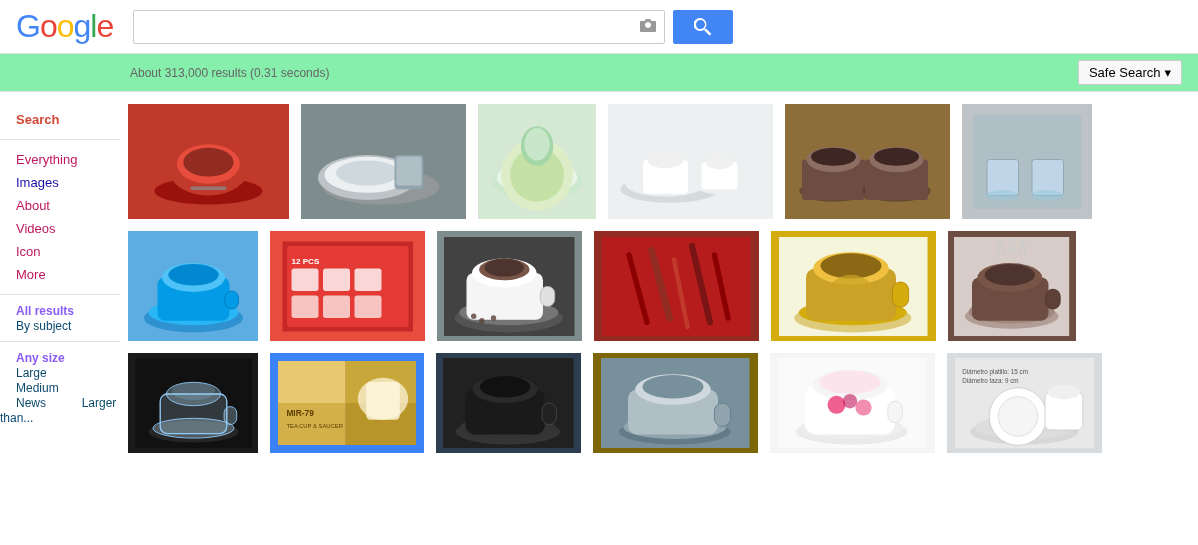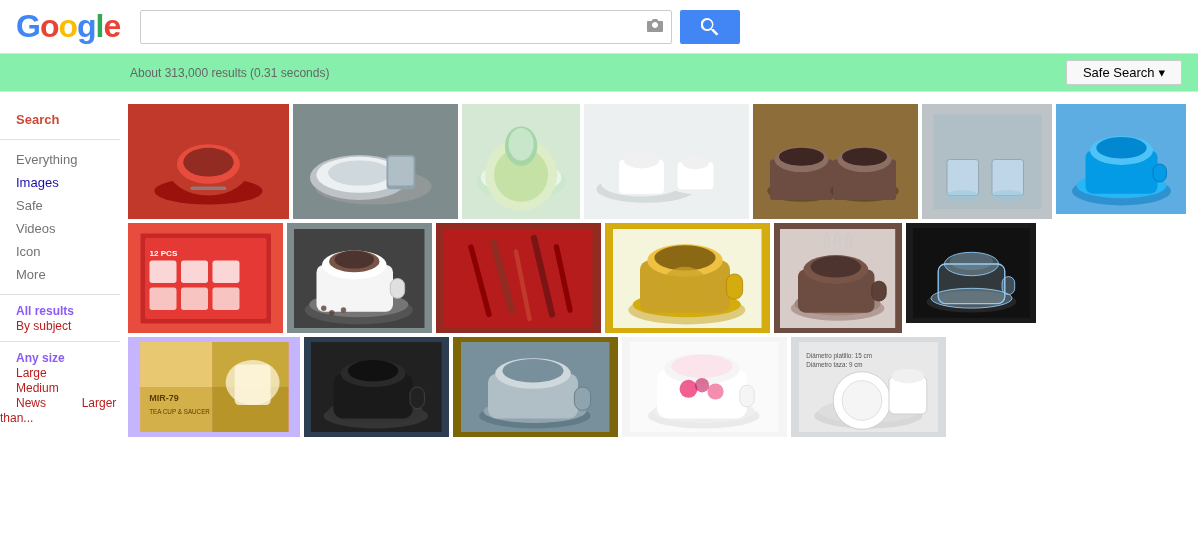--- a/index.html
+++ b/index.html
@@ -8,21 +8,21 @@
     
     #header {
       display: flex;
       align-items: center;
       padding: 8px 16px;
       border-bottom: 1px solid #e0e0e0;
       background: #fff;
     }
     #logo {
       font-size: 32px;
-      font-weight: bold;
+      font-weight: normal;
       letter-spacing: -1px;
       margin-right: 20px;
       text-decoration: none;
     }
     .logo-g { color: #4285F4; }
     .logo-o1 { color: #EA4335; }
     .logo-o2 { color: #FBBC05; }
     .logo-g2 { color: #4285F4; }
     .logo-l { color: #34A853; }
     .logo-e { color: #EA4335; }
@@ -76,21 +76,21 @@
       align-items: center;
       justify-content: space-between;
       padding: 6px 16px 6px 130px;
       border-bottom: 1px solid #e0e0e0;
       background: #86efac;
     }
     #results-count { color: #666; font-size: 12px; }
     #safe-search-btn {
       border: 1px solid #ccc;
       background: #f8f8f8;
-      padding: 4px 16px;
+      padding: 4px 10px;
       border-radius: 2px;
       cursor: pointer;
       font-size: 13px;
       display: flex;
       align-items: center;
       gap: 4px;
     }
 
     
     #main {
@@ -101,45 +101,45 @@
     #sidebar {
       width: 120px;
       padding: 16px 0;
       flex-shrink: 0;
     }
     .sidebar-section { margin-bottom: 8px; }
     .sidebar-item {
       padding: 4px 16px;
       cursor: pointer;
       font-size: 13px;
-      color: #737373;
+      color: #be185d;
       display: block;
     }
     .sidebar-item.active { color: #1a0dab; font-weight: normal; }
     .sidebar-item.highlight { color: #d14836; font-weight: bold; }
     .sidebar-divider { border-top: 1px solid #e0e0e0; margin: 8px 0; }
     .sidebar-subitem {
       padding: 3px 16px;
       font-size: 12px;
       cursor: pointer;
-      color: #b91c1c;
+      color: #0c4a6e;
     }
     .sidebar-subitem.active { color: #8b5cf6; font-weight: bold; }
 
     
     #content {
       flex: 1;
       padding: 12px 8px;
     }
 
     
     #image-grid {
       display: flex;
       flex-wrap: wrap;
-      gap: 4px;
+      gap: 12px;
     }
     .img-item {
       cursor: pointer;
       position: relative;
       overflow: hidden;
       background: #f0f0f0;
       display: flex;
       align-items: center;
       justify-content: center;
     }
@@ -158,21 +158,21 @@
     .img-6 { width: 130px; background: #bdc3c7; }
 
     .img-7 { width: 130px; background: #5dade2; }
     .img-8 { width: 155px; background: #e74c3c; }
     .img-9 { width: 145px; background: #7f8c8d; }
     .img-10 { width: 165px; background: #922b21; }
     .img-11 { width: 165px; background: #d4ac0d; }
     .img-12 { width: 128px; background: #6d4c41; }
 
     .img-13 { width: 130px; background: #1a1a1a; }
-    .img-14 { width: 172px; background: #c4b5fd; }
+    .img-14 { width: 154px; background: #3b82f6; }
     .img-15 { width: 145px; background: #2c3e50; }
     .img-16 { width: 165px; background: #7d6608; }
     .img-17 { width: 165px; background: #f5f5f5; }
     .img-18 { width: 155px; background: #d7dbdd; }
   </style>
 </head>
 <body>
 
 <div id="header">
   <a id="logo" href="#">
@@ -206,21 +206,21 @@
 <div id="main">
 
   <div id="sidebar">
     <div class="sidebar-section">
       <span class="sidebar-item highlight">Search</span>
     </div>
     <div class="sidebar-divider"></div>
     <div class="sidebar-section">
       <span class="sidebar-item">Everything</span>
       <span class="sidebar-item active">Images</span>
-      <span class="sidebar-item">Safe</span>
+      <span class="sidebar-item">About</span>
       <span class="sidebar-item">Videos</span>
       <span class="sidebar-item">Icon</span>
       <span class="sidebar-item">More</span>
     </div>
     <div class="sidebar-divider"></div>
     <div class="sidebar-section">
       <span class="sidebar-subitem active">All results</span>
       <span class="sidebar-subitem">By subject</span>
     </div>
     <div class="sidebar-divider"></div>

